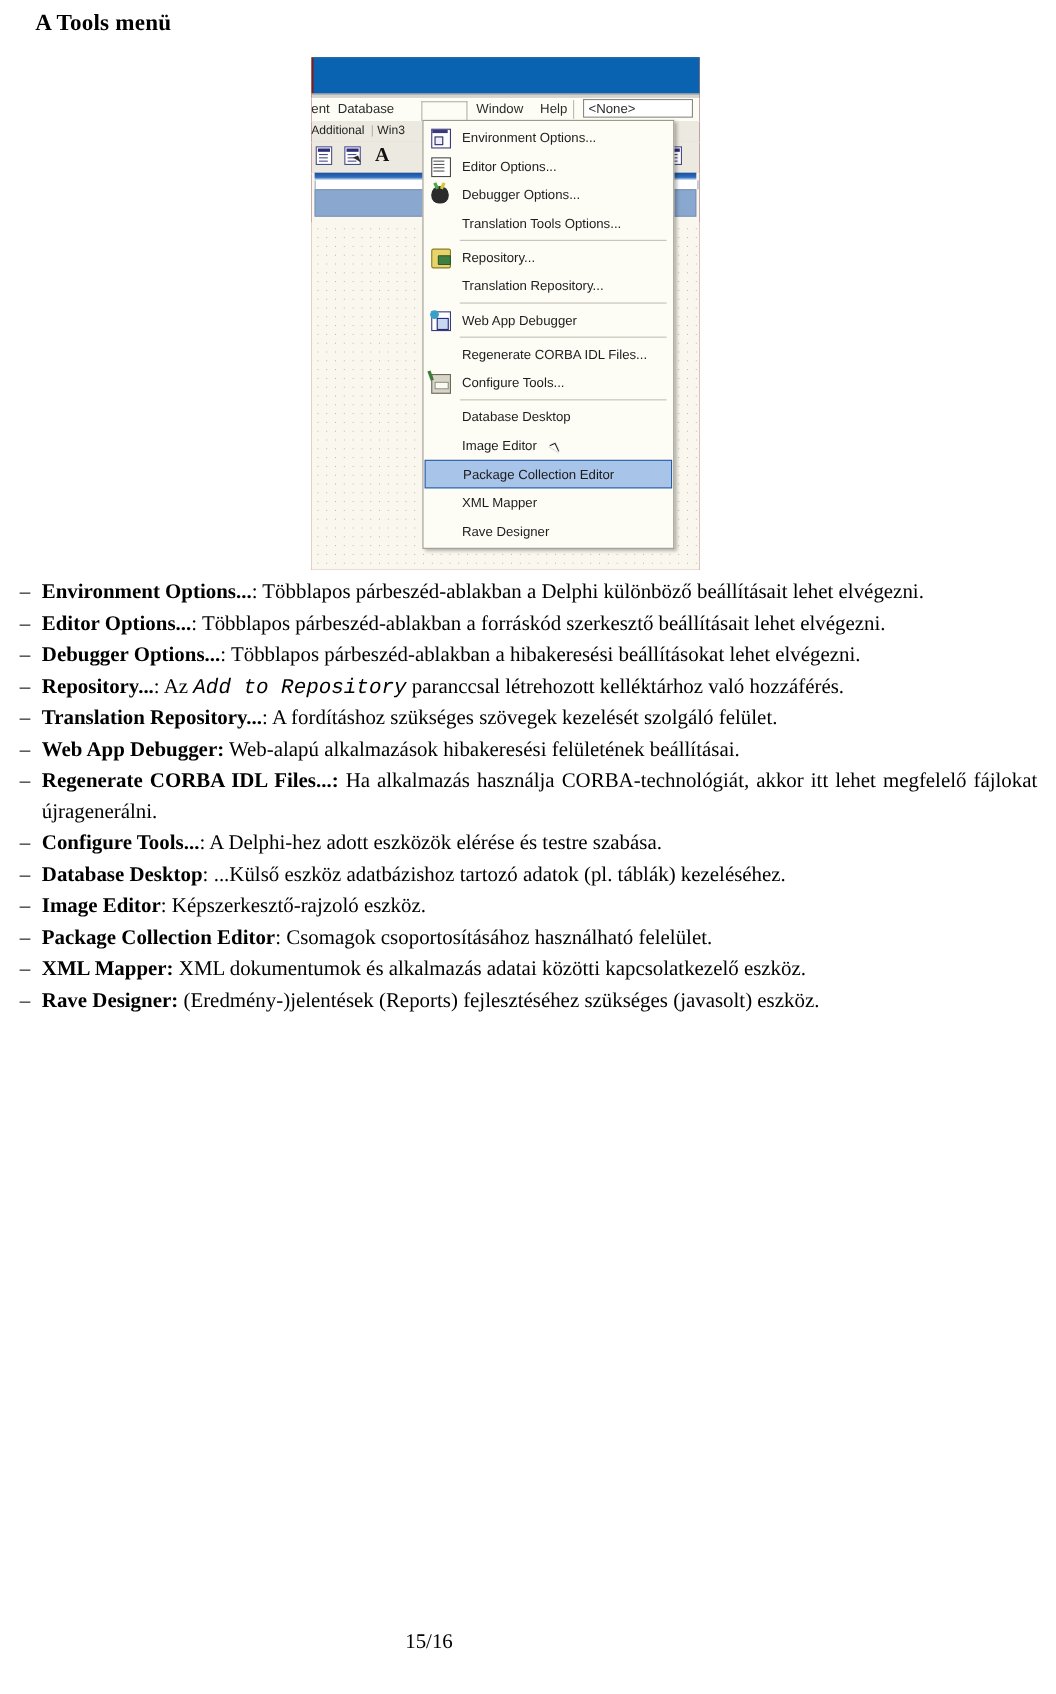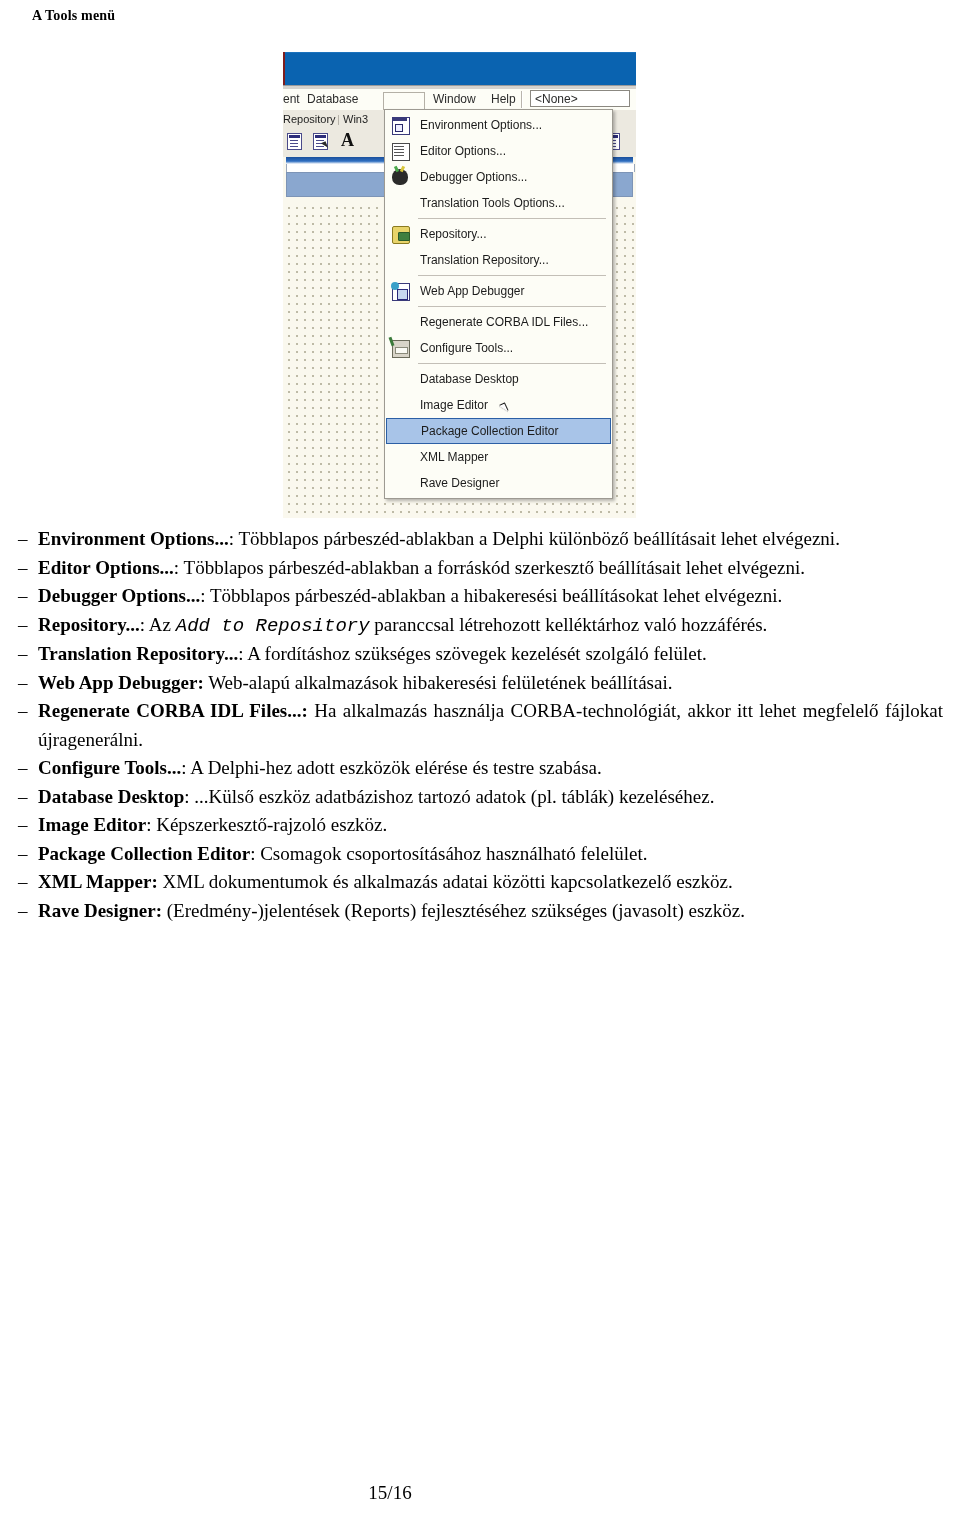--- a/index.html
+++ b/index.html
@@ -16,21 +16,21 @@
     overflow: hidden;
   }
 
   
   .page-title {
     position: absolute;
     left: 32px;
     top: 8px;
     font-family: "Liberation Serif", serif;
     font-weight: bold;
-    font-size: 14px;
+    font-size: 21px;
     letter-spacing: 0.2px;
   }
 
   
   .shot {
     position: absolute;
     left: 283px;
     top: 52px;
     width: 353px;
     height: 466px;
@@ -292,21 +292,21 @@
     <span class="mi mi-ent">ent</span>
     <span class="mi mi-database">Database</span>
     <span class="mi mi-tools">Tools</span>
     <span class="mi mi-window">Window</span>
     <span class="mi mi-help">Help</span>
     <span class="mb-sep"></span>
     <span class="mb-none">&lt;None&gt;</span>
   </div>
 
   <div class="palette-tabs">
-    <span class="pt-add">Repository</span>
+    <span class="pt-add">Additional</span>
     <span class="pt-bar">|</span>
     <span class="pt-win">Win3</span>
     <span class="pt-tools">ols</span>
   </div>
 
   <div class="toolbar">
     <span class="tb-ic tb1 ic-list"></span>
     <span class="tb-ic tb2 ic-list"></span>
     <span class="tb-ic tb3">A</span>
     <span class="tb-ic tb4">ab</span>

